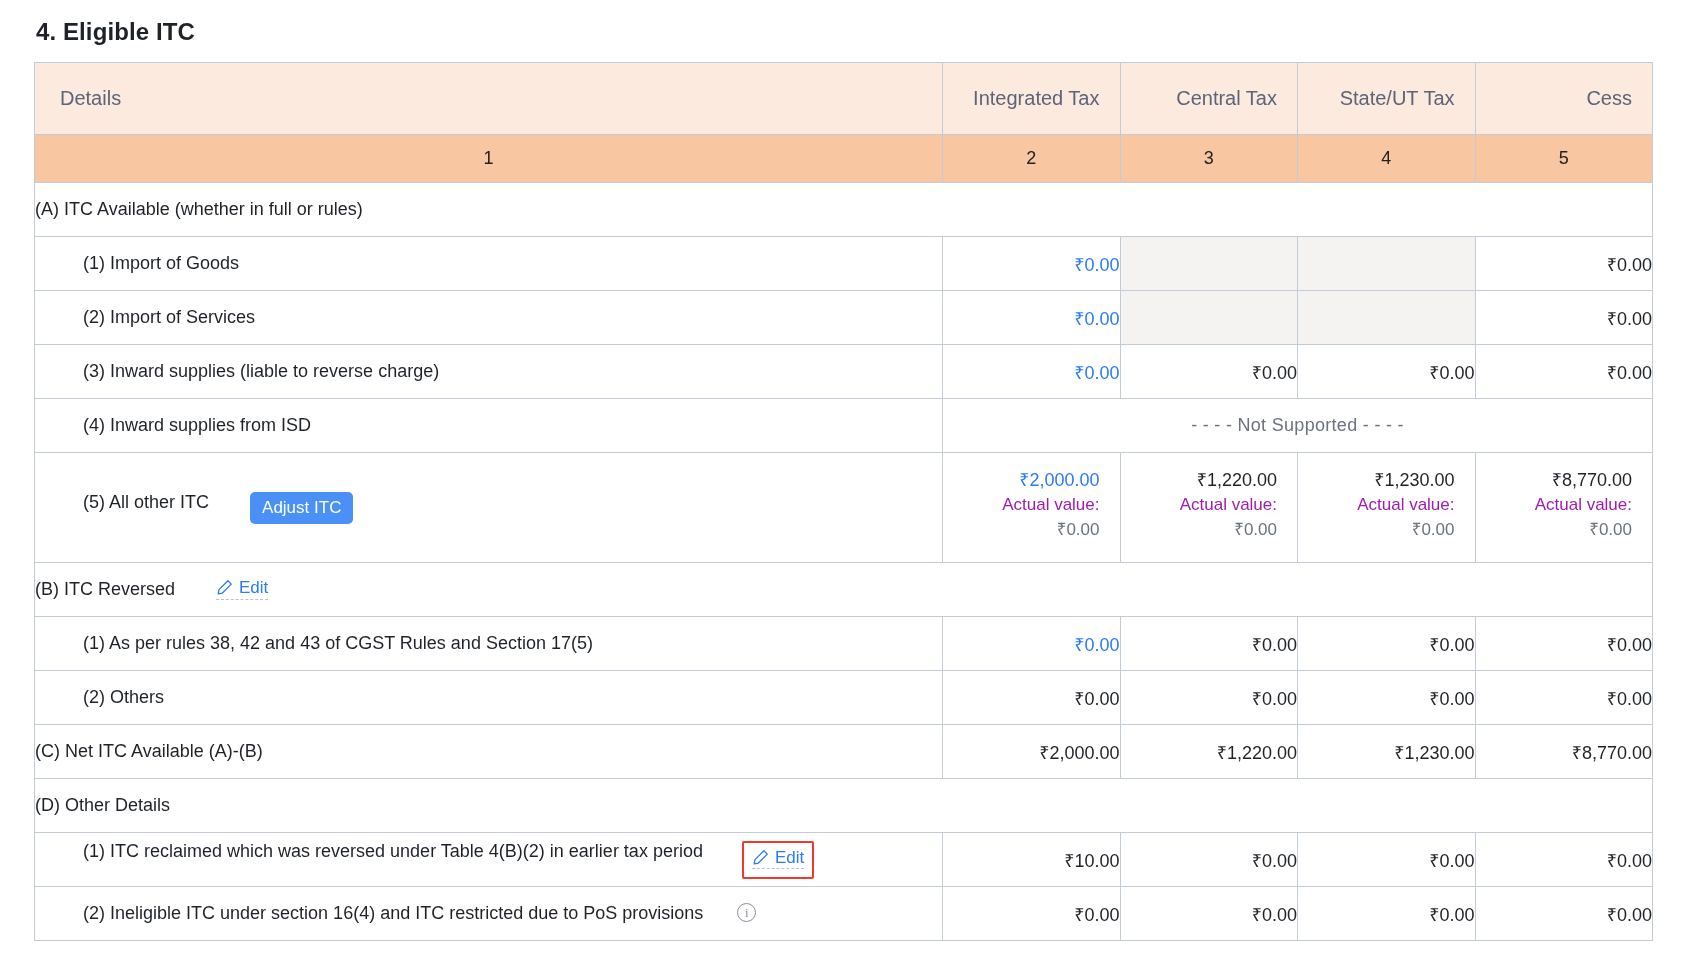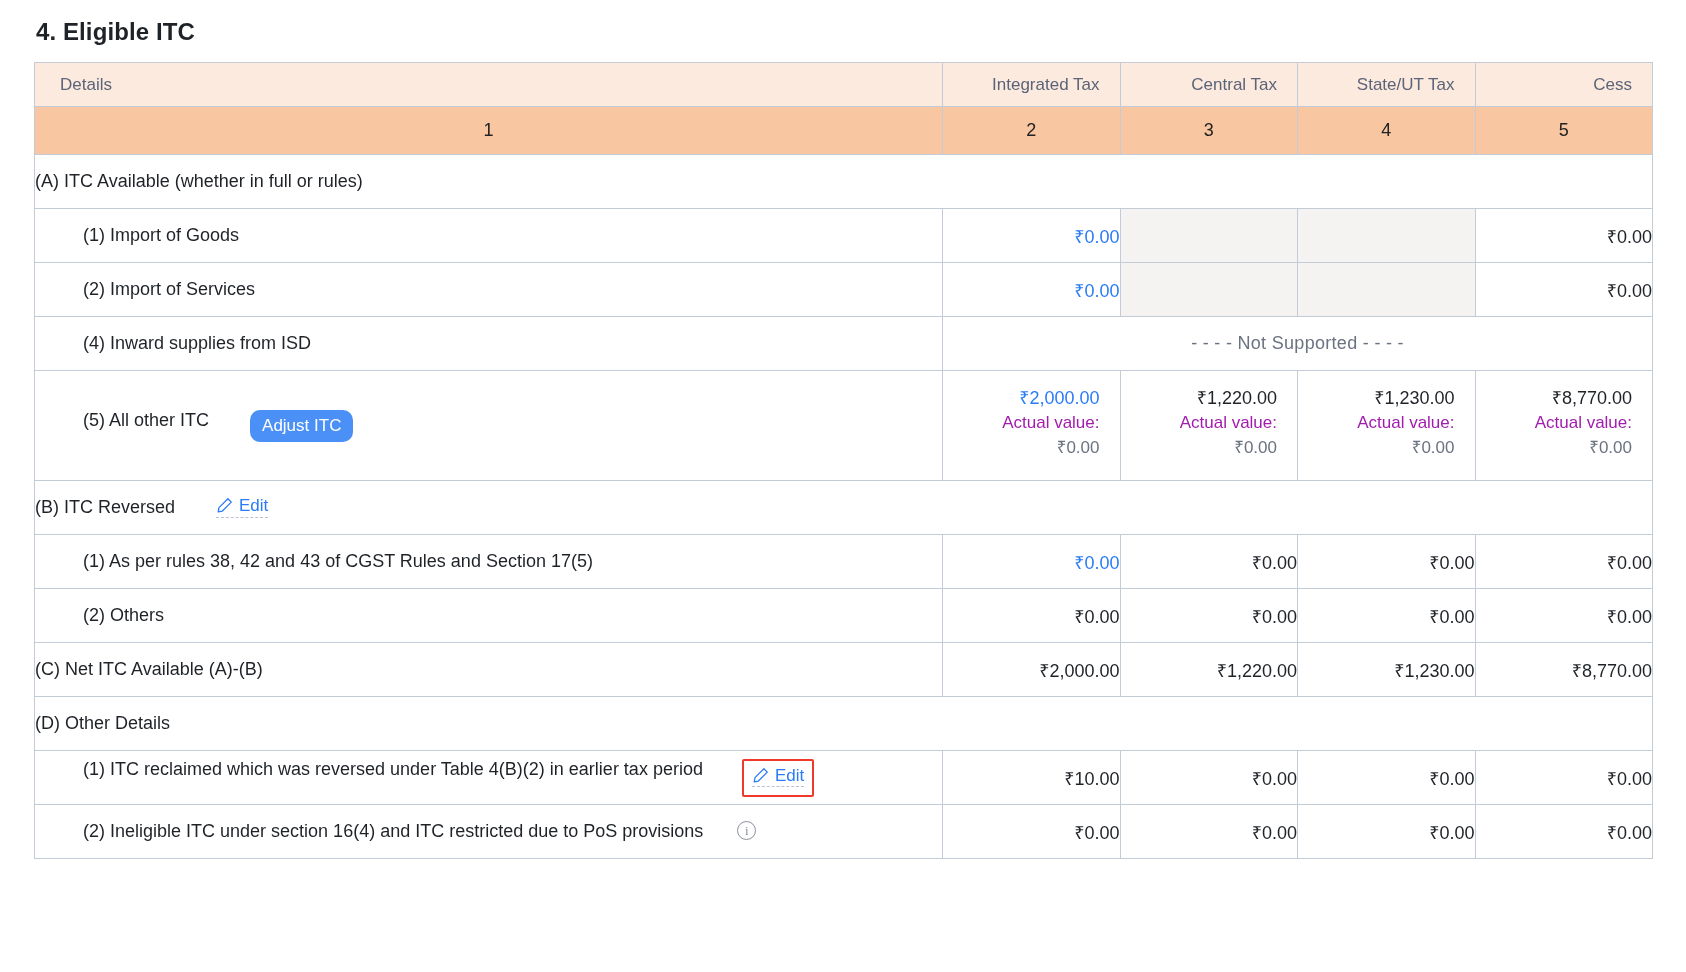--- a/index.html
+++ b/index.html
@@ -34,23 +34,23 @@
     padding: 0;
     vertical-align: middle;
   }
   
   col.c-details { width: 908px; }
   col.c-num     { width: 177.5px; }
 
   
   tr.hdr-labels th {
     background: #fdeade;
-    height: 44px;
+    height: 72px;
     font-weight: 400;
-    font-size: 17px;
+    font-size: 20px;
     color: #5b6478;
     padding: 0 20px;
   }
   tr.hdr-labels th.details-h { text-align: left; padding-left: 25px; }
   tr.hdr-labels th.num-h { text-align: right; }
 
   tr.hdr-index td {
     background: #f8c6a0;
     height: 48px;
     font-size: 18px;
@@ -128,21 +128,21 @@
     display: inline-flex;
     align-items: center;
     gap: 6px;
   }
 
   .btn-adjust {
     display: inline-block;
     background: #4a90f7;
     color: #fff;
     font-size: 17px;
-    border-radius: 10px;
+    border-radius: 5px;
     padding: 7px 12px 8px 12px;
     margin-left: 16px;
     vertical-align: middle;
     line-height: 1;
     cursor: pointer;
     border: none;
     font-family: "Liberation Sans", sans-serif;
   }
 
   .info-icon {
@@ -208,20 +208,27 @@
       </tr>
 
       <tr>
         <td class="label sub">(2) Import of Services</td>
         <td class="amt blue">₹0.00</td>
         <td class="amt disabled"></td>
         <td class="amt disabled"></td>
         <td class="amt">₹0.00</td>
       </tr>
 
+      <tr>
+        <td class="label sub">(3) Inward supplies (liable to reverse charge)</td>
+        <td class="amt blue">₹0.00</td>
+        <td class="amt">₹0.00</td>
+        <td class="amt">₹0.00</td>
+        <td class="amt">₹0.00</td>
+      </tr>
 
       <tr>
         <td class="label sub">(4) Inward supplies from ISD</td>
         <td class="notsupported" colspan="4">- - - - Not Supported - - - -</td>
       </tr>
 
       <tr>
         <td class="label sub tall">
           <span class="row-flex">
             <span>(5) All other ITC</span>

